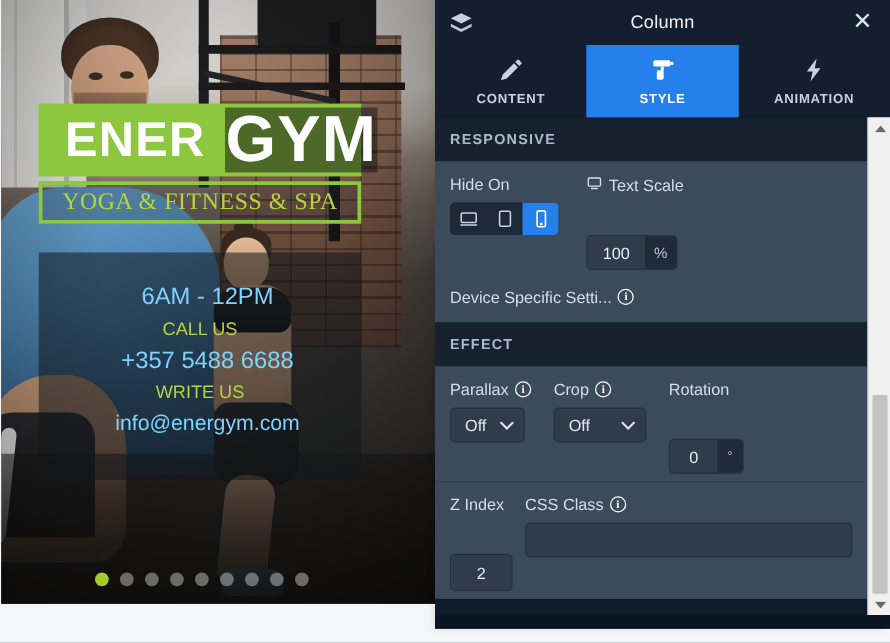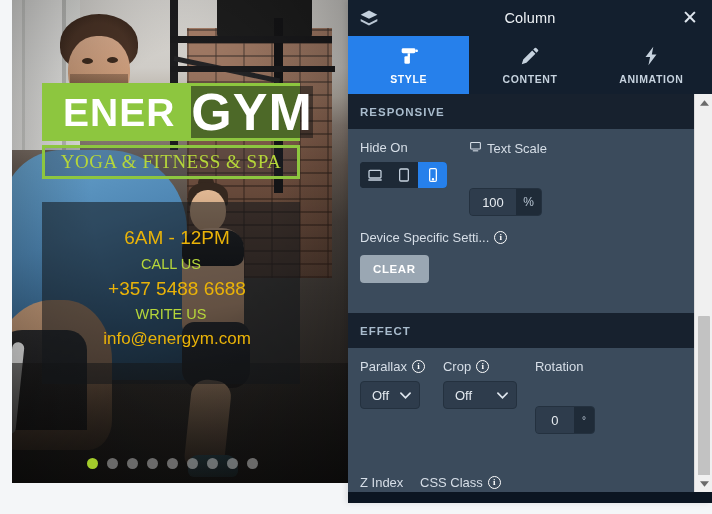--- a/index.html
+++ b/index.html
@@ -6,21 +6,21 @@
   html, body {
     width: 712px; height: 514px;
     overflow: hidden;
     background: #f2f4f6;
     font-family: "Liberation Sans", sans-serif;
   }
   #root { position: relative; width: 712px; height: 514px; background: #f4f6f8; }
 
   
   .preview {
-    position: absolute; left: 12px; top: 0; width: 356px; height: 483px;
+    position: absolute; left: 1px; top: 0; width: 356px; height: 483px;
     overflow: hidden; background: #3b3b3b;
   }
   .photo { position: absolute; inset: 0; }
   
   .bg-wall {
     position:absolute; inset:0;
     background:
       linear-gradient(180deg,#d8d6d2 0%,#cfccc7 14%,#b9b2a8 20%,#8e8279 26%,#6d6158 34%,#4a433e 46%,#3b3632 60%,#2e2a27 78%,#262321 100%);
   }
   
@@ -152,21 +152,21 @@
     color:#b5d63a; font-family:"Liberation Serif", serif; font-size:19px; letter-spacing:.5px;
   }
 
   
   .info-box {
     position:absolute; left:30px; top:202px; width:258px; height:182px;
     background: rgba(18,22,26,.55);
   }
   .info-inner { padding-top:22px; text-align:center; }
   .info-label { color:#b5d63a; font-size:14.5px; line-height:1.55; }
-  .info-value { color:#eab308; font-size:19px; line-height:1.5;margin-left:12px; }
+  .info-value { color:#7dd3fc; font-size:19px; line-height:1.5;margin-left:12px; }
   .info-value.small { font-size:17px; }
 
   
   .dots { position:absolute; left:0; bottom:14px; width:320px; display:flex; justify-content:center; gap:9px; }
   .dot { width:11px; height:11px; border-radius:50%; background: rgba(190,190,190,.52); }
   .dot.active { background:#a3cc2b; }
 
   
   .panel {
     position:absolute; left:348px; top:0; width:364px; height:503px;
@@ -191,21 +191,21 @@
   }
   .tab.active { background:#2680eb; color:#ffffff; }
   .tab svg { display:block; }
 
   .scrollarea { position:absolute; left:0; top:94px; right:18px; bottom:9px; overflow:hidden; }
 
   .sec-head {
     background:#17212e; color:#a9bccd; font-size:11.5px; font-weight:bold; letter-spacing:1px;
     padding:12px 12px 11px 12px;
   }
-  .sec-body { background:#3b4b5c; padding:11px 12px 30px 12px; }
+  .sec-body { background:#3b4b5c; padding:11px 12px 6px 12px; }
 
   .row { display:flex; align-items:flex-start; gap:22px; }
   .fld-label {
     color:#d6dee7; font-size:13px; margin-bottom:7px; display:flex; align-items:center; gap:5px;
     white-space:nowrap;
   }
   .info-i {
     display:inline-flex; align-items:center; justify-content:center;
     width:13px; height:13px; border:1.4px solid #ffffff; border-radius:50%;
     color:#ffffff; font-size:9px; font-weight:bold; font-family:"Liberation Serif", serif; line-height:1;
@@ -338,38 +338,38 @@
         <svg viewBox="0 0 24 24" width="22" height="20" fill="#c3d0dd">
           <path d="M12 3 2 8l10 5 10-5-10-5z"></path>
           <path d="M2 13.2 12 18.2l10-5V16l-10 5-10-5v-2.8z" opacity=".95"></path>
         </svg>
       </span>
       <span class="panel-title">Column</span>
       <span class="panel-close">✕</span>
     </div>
 
     <div class="tabs">
+      <div class="tab">
+        <span>
+          <svg viewBox="0 0 24 24" width="22" height="22" fill="#c6d2de">
+            <path d="M20.7 5.2 18.8 3.3a1.1 1.1 0 0 0-1.6 0l-1.7 1.7 3.5 3.5 1.7-1.7a1.1 1.1 0 0 0 0-1.6zM14.4 6.1 4.6 15.9 3 21l5.1-1.6 9.8-9.8-3.5-3.5z"></path>
+          </svg>
+        </span>
+        <span>CONTENT</span>
+      </div>
       <div class="tab active">
         <span>
           <svg viewBox="0 0 24 24" width="22" height="22" fill="#ffffff">
             <rect x="4" y="3.5" width="15" height="5.5" rx="1.6"></rect>
             <rect x="19" y="4.8" width="2.6" height="2.9" rx="1"></rect>
             <rect x="10.5" y="9" width="2.6" height="4"></rect>
             <rect x="7" y="12.2" width="6" height="8.3" rx="1.5"></rect>
           </svg>
         </span>
         <span>STYLE</span>
-      </div>
-      <div class="tab">
-        <span>
-          <svg viewBox="0 0 24 24" width="22" height="22" fill="#c6d2de">
-            <path d="M20.7 5.2 18.8 3.3a1.1 1.1 0 0 0-1.6 0l-1.7 1.7 3.5 3.5 1.7-1.7a1.1 1.1 0 0 0 0-1.6zM14.4 6.1 4.6 15.9 3 21l5.1-1.6 9.8-9.8-3.5-3.5z"></path>
-          </svg>
-        </span>
-        <span>CONTENT</span>
       </div>
       <div class="tab">
         <span>
           <svg viewBox="0 0 24 24" width="22" height="22" fill="#c6d2de">
             <path d="M14.5 2 6 13.2h5L9.2 22 18 10.4h-5.1L14.5 2z"></path>
           </svg>
         </span>
         <span>ANIMATION</span>
       </div>
     </div>
@@ -415,21 +415,20 @@
               <div class="val">100</div>
               <div class="unit">%</div>
             </div>
           </div>
         </div>
 
         <div class="fld-label" style="margin-top:14px;">
           <span>Device Specific Setti...</span>
           <span class="info-i">i</span>
         </div>
-        <button class="clear-btn">CLEAR</button>
       </div>
 
       <div class="sec-head">EFFECT</div>
       <div class="sec-body">
         <div class="row" style="gap:18px;">
           <div>
             <div class="fld-label">
               <span>Parallax</span>
               <span class="info-i">i</span>
             </div>

